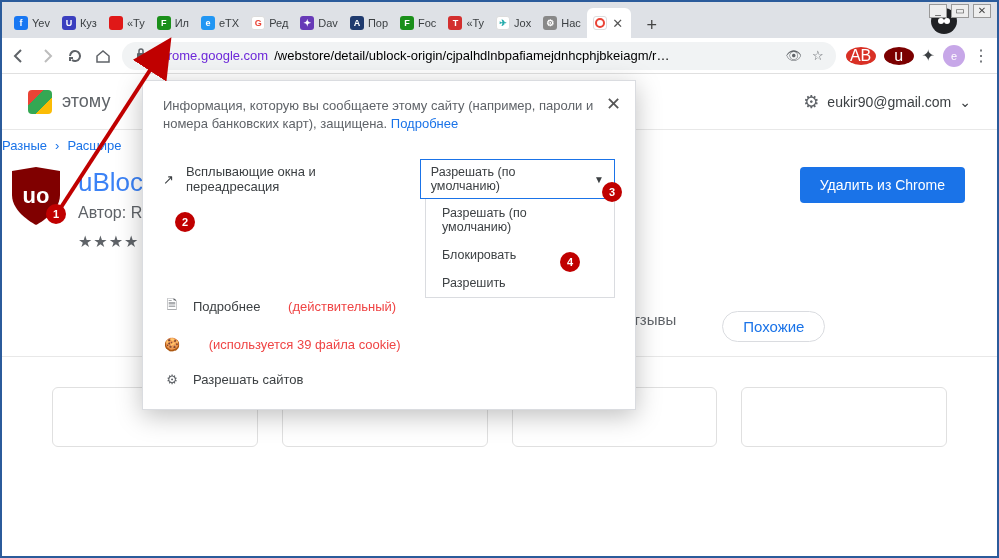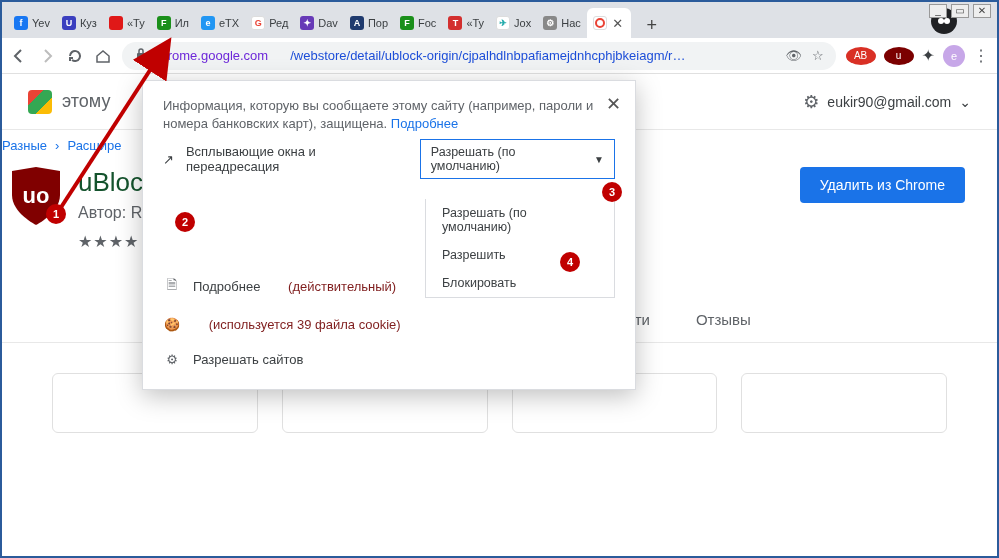--- a/index.html
+++ b/index.html
@@ -18,62 +18,62 @@
   .tab-close { width: 14px; height: 14px; display: flex; align-items: center; justify-content: center; font-size: 13px; color: #555; }
   .new-tab { width: 26px; height: 26px; border-radius: 50%; display: flex; align-items: center; justify-content: center; font-size: 18px; color: #444; margin-left: 8px; }
   .incognito { position: absolute; right: 40px; top: 6px; width: 26px; height: 26px; border-radius: 50%; background: #202124; display: flex; align-items: center; justify-content: center; }
 
   
   .addr-row { height: 36px; background: #fff; display: flex; align-items: center; padding: 0 8px; gap: 10px; border-bottom: 1px solid #e0e0e0; }
   .nav-ico { width: 18px; height: 18px; display: flex; align-items: center; justify-content: center; color: #5f6368; }
   .nav-ico.disabled { color: #bdbdbd; }
   .omnibox { flex: 1; height: 28px; background: #f1f3f4; border-radius: 14px; display: flex; align-items: center; padding: 0 12px; font-size: 13px; color: #202124; gap: 6px; }
   .omnibox .domain { color: #6d28d9; }
-  .omnibox .path { color: #1d4ed8; margin-left: 16px; }
+  .omnibox .path { color: #000000; }
   .omnibox-right { margin-left: auto; display: flex; gap: 10px; align-items: center; }
   .ext-row { display: flex; gap: 8px; align-items: center; }
-  .pill { width: 30px; height: 18px; border-radius: 50%; display: flex; align-items: center; justify-content: center; font-size: 10px; color: #fff; }
+  .pill { width: 30px; height: 18px; border-radius: 50%; display: flex; align-items: center; justify-content: center; font-size: 16px; color: #fff; }
   .profile { width: 22px; height: 22px; border-radius: 50%; background: #c7a7e8; color: #fff; display: flex; align-items: center; justify-content: center; font-size: 11px; }
 
   
   .store-header { height: 56px; display: flex; align-items: center; padding: 0 26px; border-bottom: 1px solid #e8e8e8; }
   .store-logo { width: 24px; height: 24px; border-radius: 4px; background: linear-gradient(135deg,#ea4335 0 33%,#34a853 33% 66%,#fbbc05 66% 100%); margin-right: 10px; }
   .store-title { font-size: 18px; color: #5f6368; }
   .user-area { margin-left: auto; display: flex; align-items: center; gap: 8px; color: #3c4043; font-size: 14px; }
   .gear { color: #5f6368; font-size: 18px; }
 
   
   .crumbs { padding: 8px 0 0 0; font-size: 13px; color: #1a73e8; display: flex; gap: 8px; }
   .crumbs .sep { color: #1a73e8; }
 
   
   .ext-header { display: flex; padding: 14px 32px 20px 8px; align-items: flex-start; gap: 16px; }
   .ext-icon { width: 52px; height: 60px; }
-  .ext-meta .name { font-size: 26px; color: #14532d; margin-bottom: 6px; }
+  .ext-meta .name { font-size: 26px; color: #3b82f6; margin-bottom: 6px; }
   .ext-meta .author { font-size: 16px; color: #5f6368; margin-bottom: 10px; text-align: right; }
   .stars { color: #5f6368; font-size: 16px; letter-spacing: 1px; }
   .remove-btn { margin-left: auto; background: #1a73e8; color: #fff; border: none; padding: 10px 20px; font-size: 14px; border-radius: 4px; }
 
   
   .inner-tabs { display: flex; justify-content: center; gap: 46px; padding: 40px 0 14px; font-size: 15px; color: #5f6368; border-bottom: 1px solid #e8e8e8; }
   .inner-tab.active { color: #1a73e8; border: 1px solid #dadce0; padding: 6px 20px; border-radius: 18px; }
 
   
   .cards { display: flex; gap: 24px; padding: 30px 50px; }
   .card { flex: 1; height: 60px; border: 1px solid #e0e0e0; border-radius: 6px; display: flex; align-items: center; justify-content: center; color: #888; font-size: 10px; }
 
   
   .popover { position: absolute; left: 140px; top: 78px; width: 494px; background: #fff; border: 1px solid #dadce0; box-shadow: 0 6px 24px rgba(0,0,0,.25); z-index: 40; padding: 16px 20px 12px; font-size: 13px; color: #3c4043; }
   .pop-close { position: absolute; top: 12px; right: 14px; font-size: 18px; color: #555; }
   .pop-title { color: #188038; font-size: 15px; margin-bottom: 10px; }
-  .pop-desc { color: #5f6368; line-height: 1.4; }
+  .pop-desc { color: #5f6368; margin-bottom: 20px; line-height: 1.4; }
   .pop-desc a { color: #1a73e8; text-decoration: none; }
   .pop-row { display: flex; align-items: center; gap: 12px; padding: 10px 0; color: #3c4043; }
   .pop-row .ic { width: 18px; text-align: center; color: #5f6368; }
-  .pop-row .muted { color: #7f1d1d; }
+  .pop-row .muted { color: #ef4444; }
   .perm-row { display: flex; align-items: center; gap: 12px; padding: 6px 0 14px; }
   .dropdown { margin-left: auto; border: 1.5px solid #1a73e8; padding: 5px 10px; font-size: 12.5px; color: #3c4043; display: flex; align-items: center; gap: 10px; min-width: 190px; justify-content: space-between; }
   .dropdown .caret { font-size: 10px; }
   .dd-menu { position: absolute; right: 20px; top: 118px; width: 190px; background: #fff; border-left: 1px solid #dadce0; border-right: 1px solid #dadce0; border-bottom: 1px solid #dadce0; z-index: 41; }
   .dd-item { padding: 7px 16px; font-size: 12.5px; color: #3c4043; }
 
   
   .arrow-svg { position: absolute; z-index: 60; pointer-events: none; }
   .badge { position: absolute; width: 20px; height: 20px; border-radius: 50%; background: #c00000; color: #fff; font-size: 11px; font-weight: bold; display: flex; align-items: center; justify-content: center; z-index: 70; }
 </style>
@@ -226,20 +226,21 @@
       <div class="author">Автор: Ra</div>
       <div class="stars">★★★★</div>
     </div>
     <button class="remove-btn">Удалить из Chrome</button>
   </div>
 
   <div class="inner-tabs">
     <span>Обзор</span>
     <span>Меры по обеспечению конфиденциальности</span>
     <span>Отзывы</span>
+    <span class="inner-tab active">Похожие</span>
   </div>
 
   <div class="cards">
     <div class="card"></div>
     <div class="card"></div>
     <div class="card"></div>
     <div class="card"></div>
   </div>
 
   <div class="popover">
@@ -252,22 +253,22 @@
       <span class="ic">↗</span>
       <span>Всплывающие окна и переадресация</span>
       <div class="dropdown">
         <span>Разрешать (по умолчанию)</span>
         <span class="caret">▼</span>
       </div>
     </div>
 
     <div class="dd-menu">
       <div class="dd-item">Разрешать (по умолчанию)</div>
+      <div class="dd-item">Блокировать</div>
       <div class="dd-item">Разрешить</div>
-      <div class="dd-item">Блокировать</div>
     </div>
 
     <div style="height:72px"></div>
 
     <div class="pop-row">
       <span class="ic">🗎</span>
       <span>Подробнее</span>&nbsp;<span class="muted">(действительный)</span>
     </div>
     <div class="pop-row">
       <span class="ic">🍪</span>

